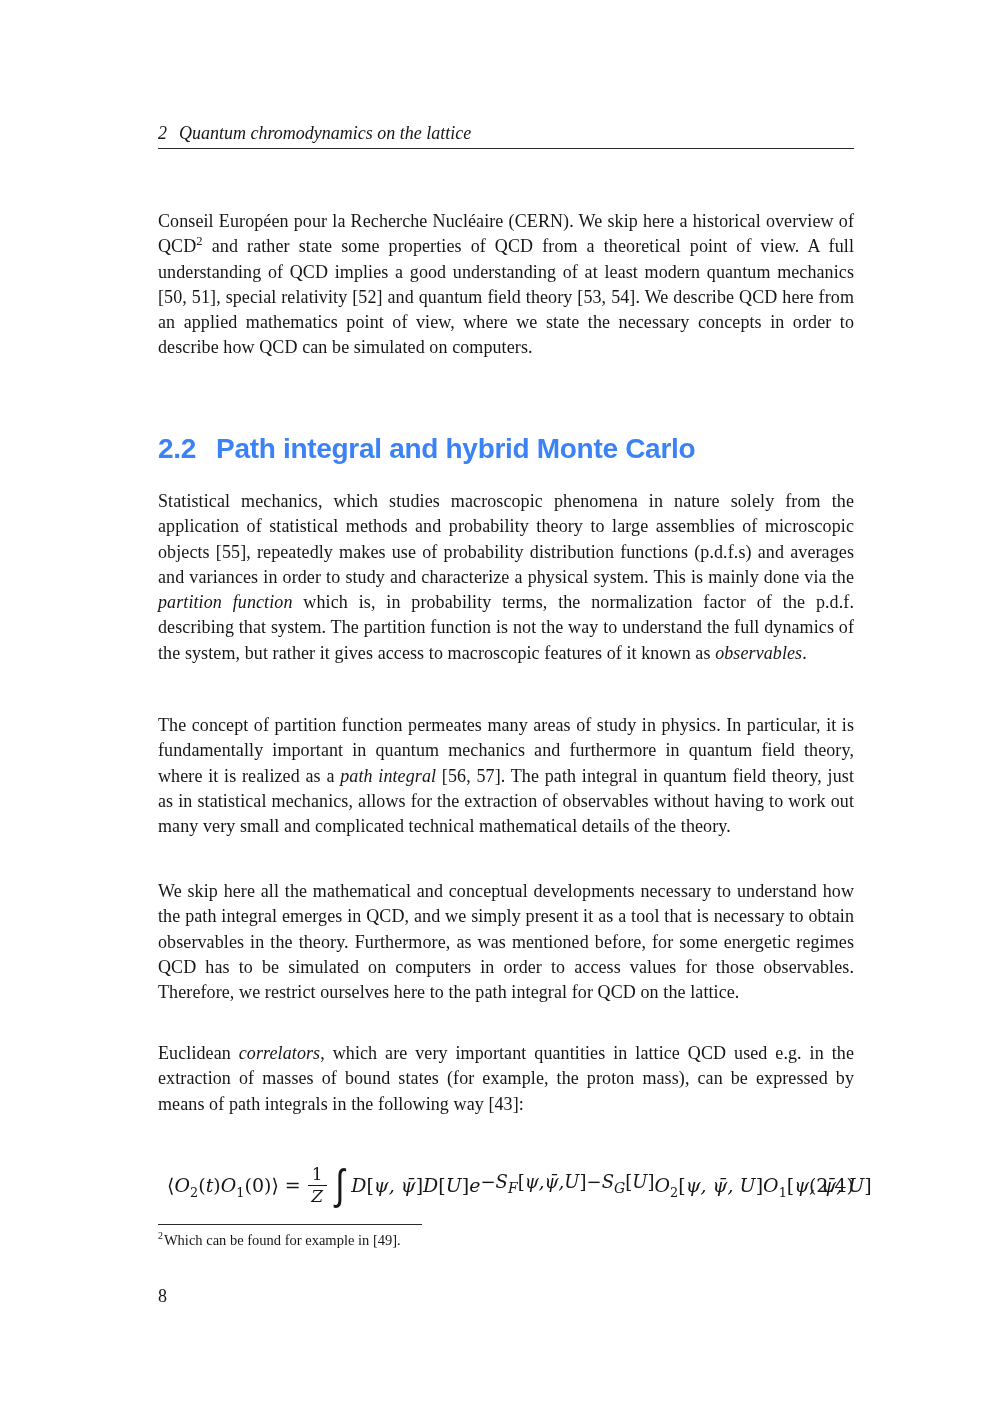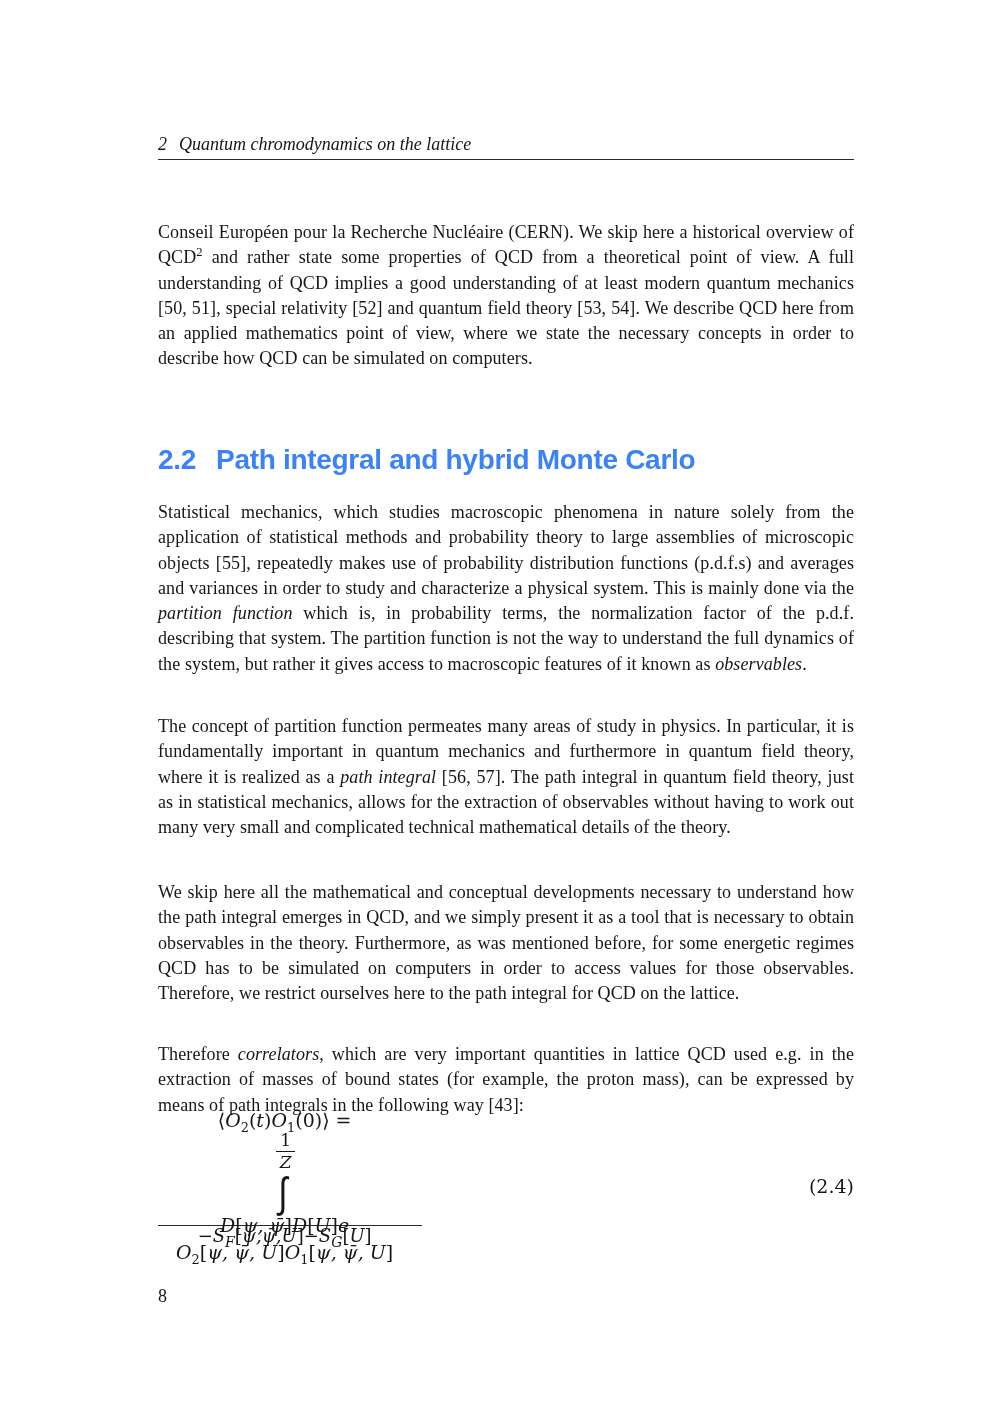--- a/index.html
+++ b/index.html
@@ -8,21 +8,21 @@
     width: 1000px;
     height: 1414px;
     background: #ffffff;
     color: #161616;
     font-family: "Liberation Serif", "DejaVu Serif", serif;
     overflow: hidden;
   }
   .textblock {
     position: absolute;
     left: 158px;
-    top: 11px;
+    top: 0;
     width: 696px;
   }
   
   .running-header {
     margin-top: 121px;
     font-style: italic;
     font-size: 18px;
     line-height: 24px;
     white-space: nowrap;
   }
@@ -37,21 +37,21 @@
     margin: 0;
     font-size: 18px;
     line-height: 25.3px;
     text-align: justify;
     letter-spacing: 0.1px;
   }
   p.body sup { font-size: 70%; line-height: 0; }
   .it { font-style: italic; }
   #p1 { margin-top: 60px; min-height: 177px; }
   #p2 { margin-top: 24px; min-height: 202px; }
-  #p3 { margin-top: 12px; min-height: 152px; }
+  #p3 { margin-top: 22px; min-height: 152px; }
   #p4 { margin-top: 14px;  min-height: 152px; }
   #p5 { margin-top: 10px; min-height: 76px; }
   
   h2.section-heading {
     margin: 46px 0 0 0;
     font-family: "Liberation Sans", "DejaVu Sans", sans-serif;
     font-weight: 700;
     font-size: 28px;
     line-height: 33px;
     letter-spacing: -0.3px;
@@ -64,23 +64,22 @@
     margin-top: 38px;
     height: 60px;
     display: flex;
     align-items: center;
     font-family: "DejaVu Serif", "DejaVu Sans", serif;
     font-size: 19px;
   }
   .eq-body {
     display: inline-flex;
     align-items: center;
-    margin-left: 18px;
+    margin-left: 9px;
     white-space: nowrap;
-    flex-direction: column;
   }
   .eq-body sub { font-size: 68%; line-height: 0; }
   .frac {
     display: inline-flex;
     flex-direction: column;
     align-items: center;
     margin: 0 5px 0 7px;
     font-size: 17px;
     line-height: 19px;
   }
@@ -141,35 +140,38 @@
 
     <p class="body" id="p1"><span>Conseil Européen pour la Recherche Nucléaire (CERN). We skip here a historical overview of QCD</span><sup>2</sup><span> and rather state some properties of QCD from a theoretical point of view. A full understanding of QCD implies a good understanding of at least modern quantum mechanics [50, 51], special relativity [52] and quantum field theory [53, 54]. We describe QCD here from an applied mathematics point of view, where we state the necessary concepts in order to describe how QCD can be simulated on computers.</span></p>
 
     <h2 class="section-heading">
       <span class="sec-num">2.2</span><span>Path integral and hybrid Monte Carlo</span>
     </h2>
 
     <p class="body" id="p2"><span>Statistical mechanics, which studies macroscopic phenomena in nature solely from the application of statistical methods and probability theory to large assemblies of microscopic objects [55], repeatedly makes use of probability distribution functions (p.d.f.s) and averages and variances in order to study and characterize a physical system. This is mainly done via the </span><span class="it">partition function</span><span> which is, in probability terms, the normalization factor of the p.d.f. describing that system. The partition function is not the way to understand the full dynamics of the system, but rather it gives access to macroscopic features of it known as </span><span class="it">observables</span><span>.</span></p>
     <p class="body" id="p3"><span>The concept of partition function permeates many areas of study in physics. In particular, it is fundamentally important in quantum mechanics and furthermore in quantum field theory, where it is realized as a </span><span class="it">path integral</span><span> [56, 57]. The path integral in quantum field theory, just as in statistical mechanics, allows for the extraction of observables without having to work out many very small and complicated technical mathematical details of the theory.</span></p>
     <p class="body" id="p4"><span>We skip here all the mathematical and conceptual developments necessary to understand how the path integral emerges in QCD, and we simply present it as a tool that is necessary to obtain observables in the theory. Furthermore, as was mentioned before, for some energetic regimes QCD has to be simulated on computers in order to access values for those observables. Therefore, we restrict ourselves here to the path integral for QCD on the lattice.</span></p>
-    <p class="body" id="p5"><span>Therefore </span><span class="it">correlators</span><span>, which are very important quantities in lattice QCD used e.g. in the extraction of masses of bound states (for example, the proton mass), can be expressed by means of path integrals in the following way [43]:</span></p>
+    <p class="body" id="p5"><span>Euclidean </span><span class="it">correlators</span><span>, which are very important quantities in lattice QCD used e.g. in the extraction of masses of bound states (for example, the proton mass), can be expressed by means of path integrals in the following way [43]:</span></p>
 
     <div class="equation">
       <span class="eq-body">
         <span><span>⟨</span><span class="it">O</span><sub>2</sub><span>(</span><span class="it">t</span><span>)</span><span class="it">O</span><sub>1</sub><span>(0)</span><span>⟩ =</span></span>
         <span class="frac">
           <span class="num">1</span>
           <span class="den">Z</span>
         </span>
         <span class="integral">∫</span>
         <span><span class="it">D</span><span>[</span><span class="it">ψ, ψ̄</span><span>]</span><span class="it">D</span><span>[</span><span class="it">U</span><span>]</span><span class="it">e</span></span>
           <sup class="exp"><span>−</span><span class="it">S</span><sub class="it">F</sub><span>[</span><span class="it">ψ,ψ̄,U</span><span>]−</span><span class="it">S</span><sub class="it">G</sub><span>[</span><span class="it">U</span><span>]</span></sup>
           <span><span class="it">O</span><sub>2</sub><span>[</span><span class="it">ψ, ψ̄, U</span><span>]</span><span class="it">O</span><sub>1</sub><span>[</span><span class="it">ψ, ψ̄, U</span><span>]</span></span>
       </span>
       <span class="eq-number">(2.4)</span>
     </div>
 
     <hr class="footnote-rule">
+    <p class="footnote">
+      <sup>2</sup><span>Which can be found for example in [49].</span>
+    </p>
 
   </div>
 
   <div class="page-number">8</div>
 </div>
 
 </body></html>

